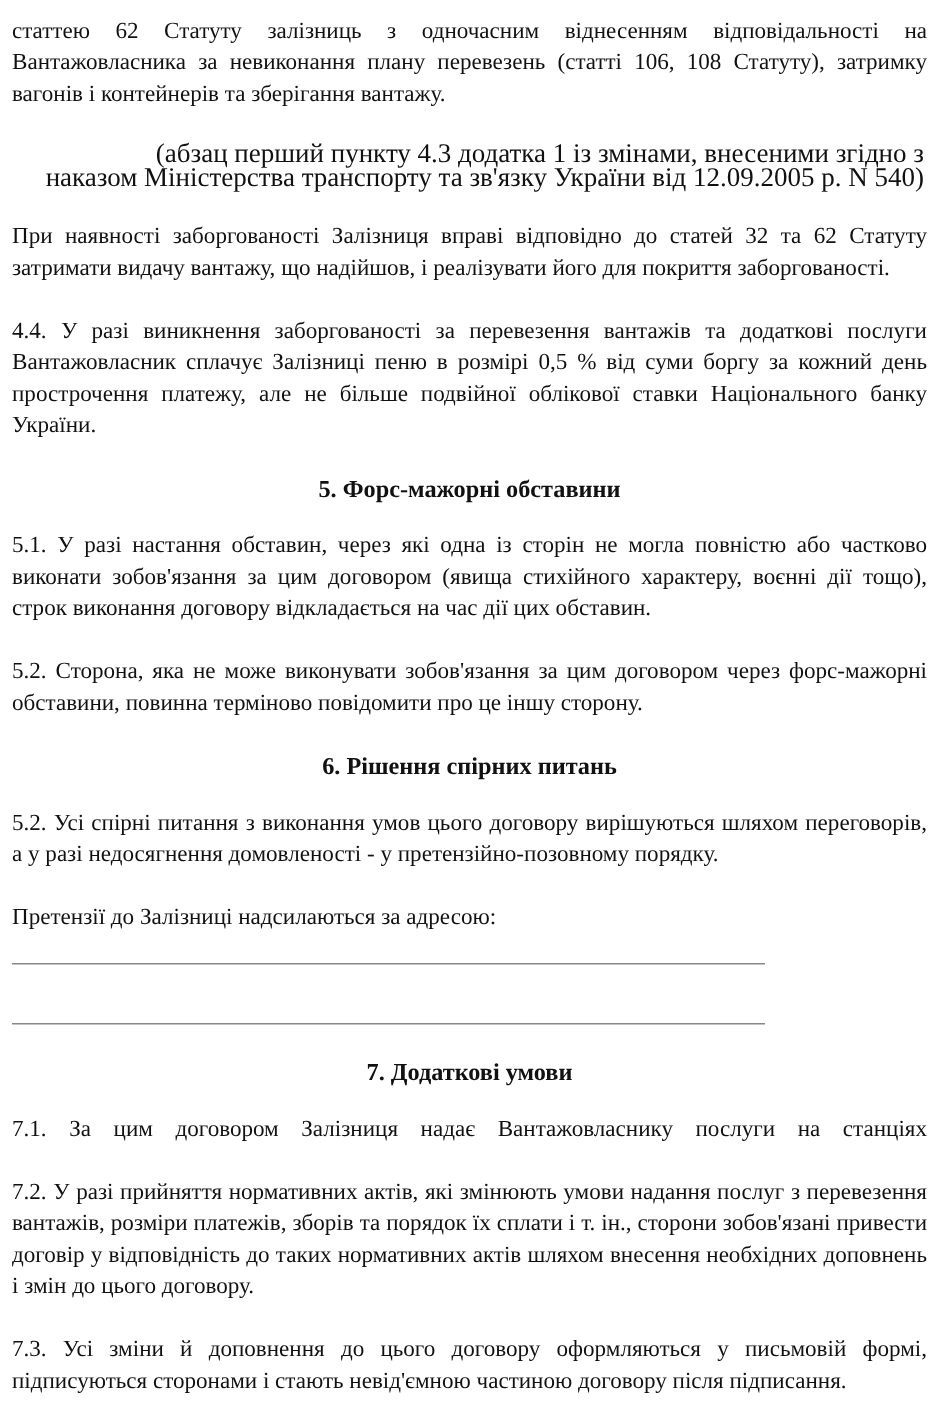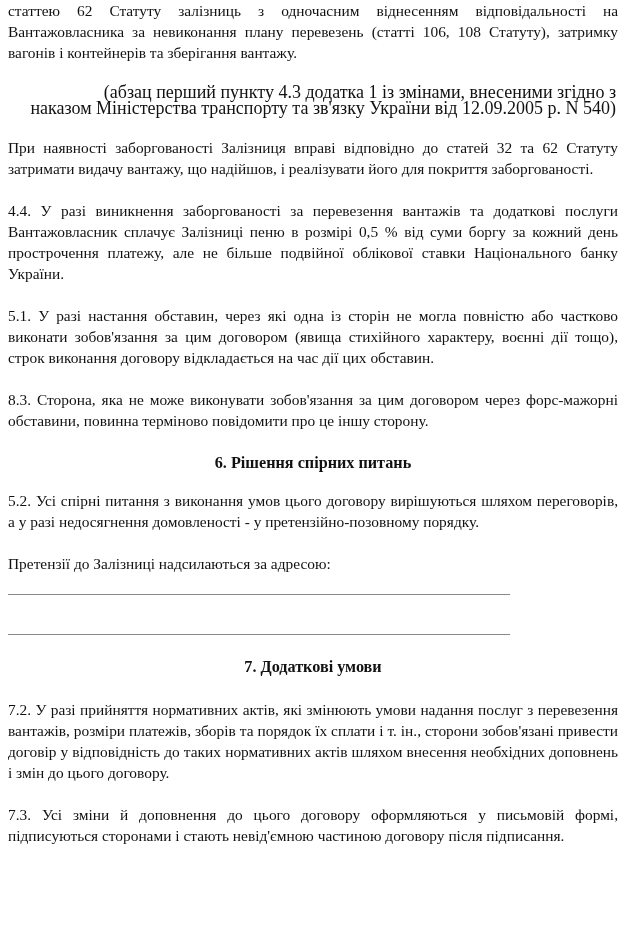--- a/index.html
+++ b/index.html
@@ -58,42 +58,44 @@
       height: 15px;
       vertical-align: baseline;
     }
     .blank-stations { width: 131px; }
   </style>
 </head>
 <body>
 
 <div class="page">
 
-  <p class="p-block" style="margin-top:0;">статтею 62 Статуту залізниць з одночасним віднесенням відповідальності на Вантажовласника за невиконання плану перевезень (статті 106, 108 Статуту), затримку вагонів і контейнерів та зберігання вантажу.</p>
+  <p class="p-block" style="margin-top:10px;">статтею 62 Статуту залізниць з одночасним віднесенням відповідальності на Вантажовласника за невиконання плану перевезень (статті 106, 108 Статуту), затримку вагонів і контейнерів та зберігання вантажу.</p>
 
   <div class="note">
     <div>(абзац перший пункту 4.3 додатка 1 із змінами, внесеними згідно з</div>
     <div>наказом Міністерства транспорту та зв'язку України від 12.09.2005 р. N 540)</div>
   </div>
 
   <p class="p-block">При наявності заборгованості Залізниця вправі відповідно до статей 32 та 62 Статуту затримати видачу вантажу, що надійшов, і реалізувати його для покриття заборгованості.</p>
 
   <p class="p-block">4.4. У разі виникнення заборгованості за перевезення вантажів та додаткові послуги Вантажовласник сплачує Залізниці пеню в розмірі 0,5 % від суми боргу за кожний день прострочення платежу, але не більше подвійної облікової ставки Національного банку України.</p>
 
+  <h2>5. Форс-мажорні обставини</h2>
   <p class="p-block">5.1. У разі настання обставин, через які одна із сторін не могла повністю або частково виконати зобов'язання за цим договором (явища стихійного характеру, воєнні дії тощо), строк виконання договору відкладається на час дії цих обставин.</p>
-  <p class="p-block">8.3. Сторона, яка не може виконувати зобов'язання за цим договором через форс-мажорні обставини, повинна терміново повідомити про це іншу сторону.</p>
+  <p class="p-block">5.2. Сторона, яка не може виконувати зобов'язання за цим договором через форс-мажорні обставини, повинна терміново повідомити про це іншу сторону.</p>
 
   <h2>6. Рішення спірних питань</h2>
   <p class="p-block">5.2. Усі спірні питання з виконання умов цього договору вирішуються шляхом переговорів, а у разі недосягнення домовленості - у претензійно-позовному порядку.</p>
   <p>Претензії до Залізниці надсилаються за адресою:</p>
   <div class="blank-line"></div>
   <div class="blank-line" style="margin-bottom:21px;"></div>
 
   <h2>7. Додаткові умови</h2>
 
   <div class="p-block">
+    <p class="last-line-just">7.1. За цим договором Залізниця надає Вантажовласнику послуги на станціях</p>
   </div>
 
   <p class="p-block">7.2. У разі прийняття нормативних актів, які змінюють умови надання послуг з перевезення вантажів, розміри платежів, зборів та порядок їх сплати і т. ін., сторони зобов'язані привести договір у відповідність до таких нормативних актів шляхом внесення необхідних доповнень і змін до цього договору.</p>
 
   <p class="p-block">7.3. Усі зміни й доповнення до цього договору оформляються у письмовій формі, підписуються сторонами і стають невід'ємною частиною договору після підписання.</p>
 
 </div>
 
 </body></html>

